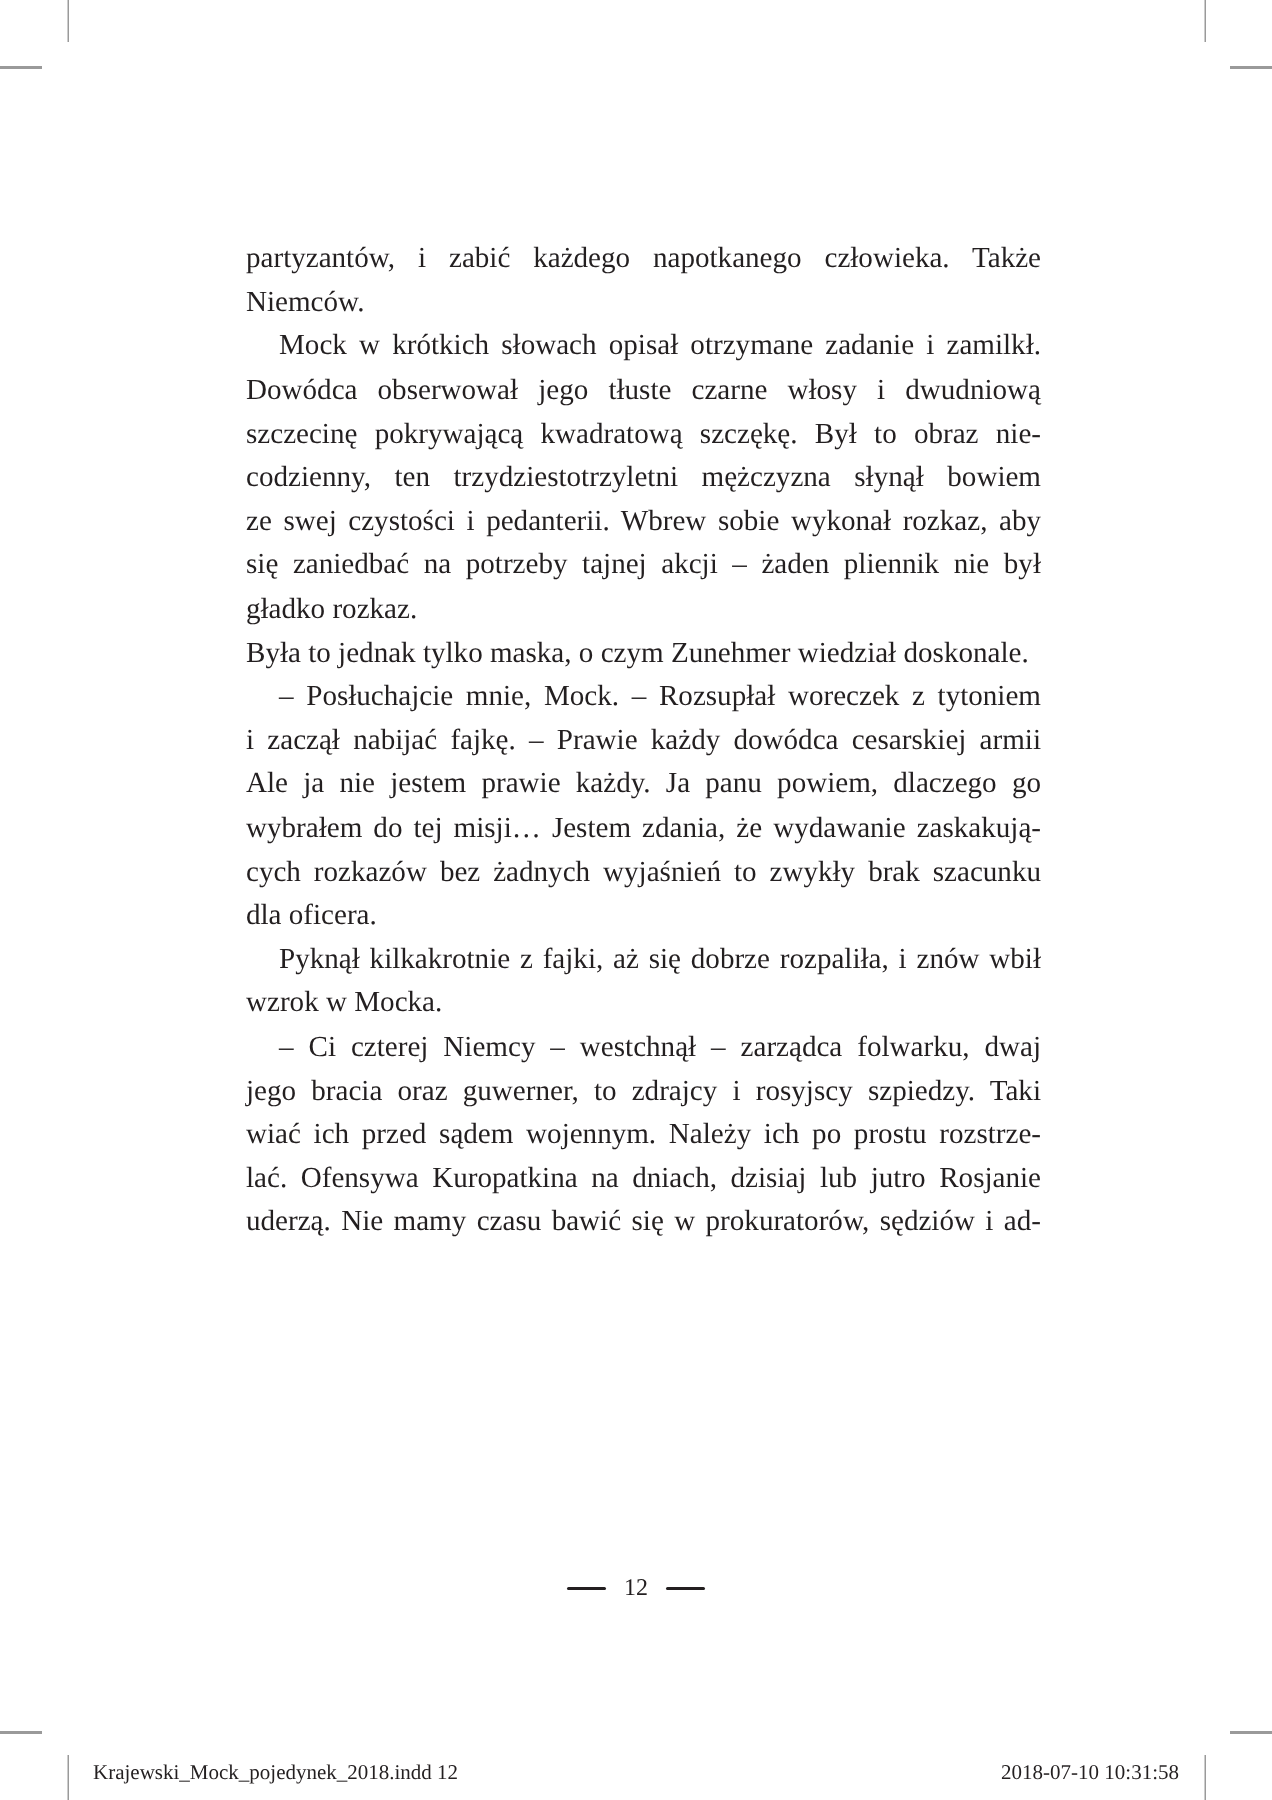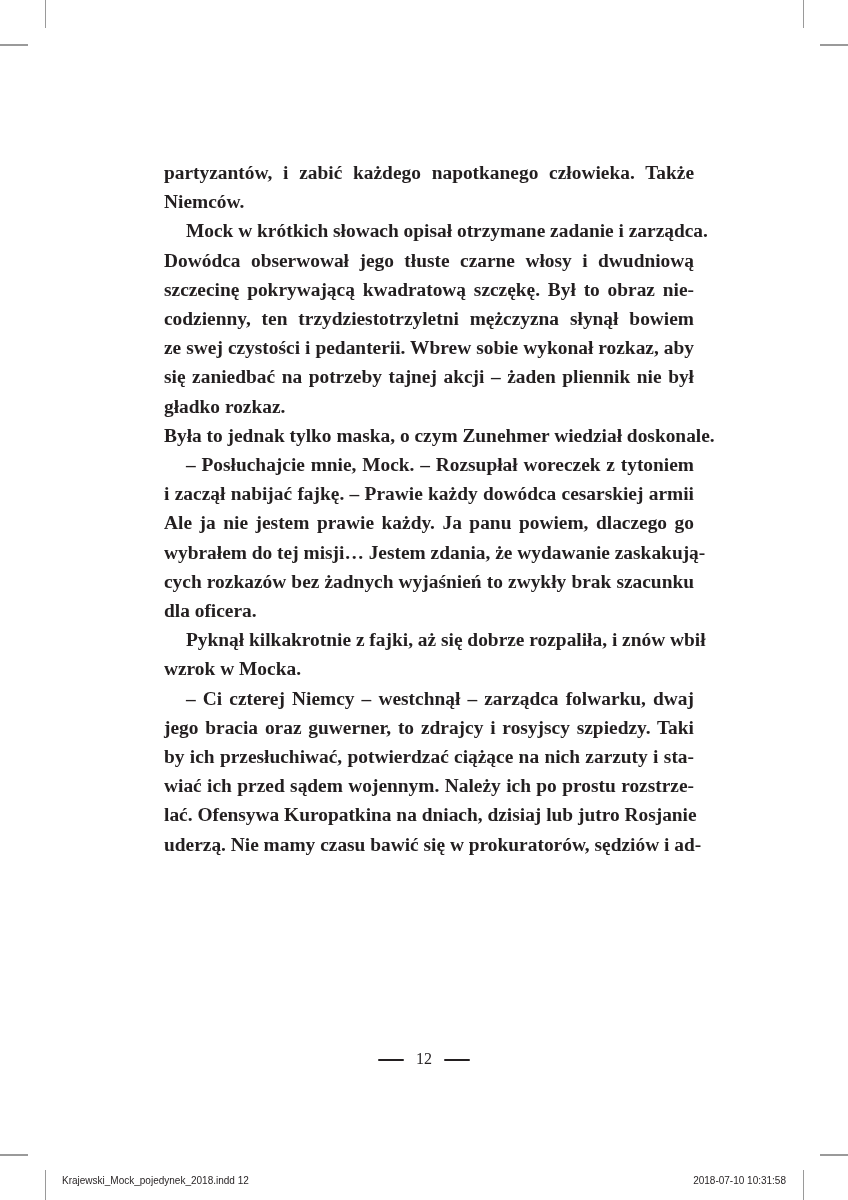--- a/index.html
+++ b/index.html
@@ -11,21 +11,21 @@
       top: 158px;
       width: 530px;
       font-family: "Liberation Serif", "DejaVu Serif", serif;
       font-size: 19.4px;
       line-height: 29.2px;
       color: #231f20;
       text-align: justify;
       text-align-last: left;
       hyphens: manual;
     }
-    .line { display: block; white-space: nowrap; text-align-last: justify; text-align: justify; font-weight: bold; }
+    .line { display: block; white-space: nowrap; text-align-last: justify; text-align: justify; }
     .line.last { text-align-last: left; }
     .line.indent { padding-left: 22px; }
     .folio {
       position: absolute;
       top: 1050px;
       left: 0;
       width: 848px;
       text-align: center;
       font-family: "Liberation Serif", serif;
       font-size: 16px;
@@ -36,59 +36,58 @@
       width: 26px;
       height: 2px;
       background: #231f20;
       vertical-align: middle;
       margin: 0 12px;
       border-radius: 1px;
     }
     .slug {
       position: absolute;
       top: 1175px;
-      font-family: Liberation Sans, sans-serif;
-      font-size: 10px;
+      font-family: Liberation Serif, serif;
+      font-size: 14px;
       color: #231f20;
     }
   </style>
 </head>
 <body>
 
 <div class="crop" style="left:45px;top:0;width:1px;height:28px;"></div>
 <div class="crop" style="left:0;top:44px;width:28px;height:2px;"></div>
 <div class="crop" style="left:803px;top:0;width:1px;height:28px;"></div>
 <div class="crop" style="left:820px;top:44px;width:28px;height:2px;"></div>
 <div class="crop" style="left:0;top:1154px;width:28px;height:2px;"></div>
 <div class="crop" style="left:45px;top:1170px;width:1px;height:30px;"></div>
 <div class="crop" style="left:820px;top:1154px;width:28px;height:2px;"></div>
 <div class="crop" style="left:803px;top:1170px;width:1px;height:30px;"></div>
 
 <div class="text-block" id="text-block">
     <span class="line">partyzantów, i zabić każdego napotkanego człowieka. Także</span>
     <span class="line last">Niemców.</span>
-    <span class="line indent">Mock w krótkich słowach opisał otrzymane zadanie i zarządca.</span>
+    <span class="line indent">Mock w krótkich słowach opisał otrzymane zadanie i zamilkł.</span>
     <span class="line">Dowódca obserwował jego tłuste czarne włosy i dwudniową</span>
     <span class="line">szczecinę pokrywającą kwadratową szczękę. Był to obraz nie-</span>
     <span class="line">codzienny, ten trzydziestotrzyletni mężczyzna słynął bowiem</span>
     <span class="line">ze swej czystości i pedanterii. Wbrew sobie wykonał rozkaz, aby</span>
     <span class="line">się zaniedbać na potrzeby tajnej akcji – żaden pliennik nie był</span>
     <span class="line last">gładko rozkaz.</span>
     <span class="line last">Była to jednak tylko maska, o czym Zunehmer wiedział doskonale.</span>
     <span class="line indent">– Posłuchajcie mnie, Mock. – Rozsupłał woreczek z tytoniem</span>
     <span class="line">i zaczął nabijać fajkę. – Prawie każdy dowódca cesarskiej armii</span>
     <span class="line">Ale ja nie jestem prawie każdy. Ja panu powiem, dlaczego go</span>
     <span class="line">wybrałem do tej misji… Jestem zdania, że wydawanie zaskakują-</span>
     <span class="line">cych rozkazów bez żadnych wyjaśnień to zwykły brak szacunku</span>
     <span class="line last">dla oficera.</span>
     <span class="line indent">Pyknął kilkakrotnie z fajki, aż się dobrze rozpaliła, i znów wbił</span>
     <span class="line last">wzrok w Mocka.</span>
     <span class="line indent">– Ci czterej Niemcy – westchnął – zarządca folwarku, dwaj</span>
     <span class="line">jego bracia oraz guwerner, to zdrajcy i rosyjscy szpiedzy. Taki</span>
-    <span class="line">by ich przesłuchiwać, potwierdzać ciążące na nich zarzuty i sta-</span>
     <span class="line">wiać ich przed sądem wojennym. Należy ich po prostu rozstrze-</span>
     <span class="line">lać. Ofensywa Kuropatkina na dniach, dzisiaj lub jutro Rosjanie</span>
     <span class="line">uderzą. Nie mamy czasu bawić się w prokuratorów, sędziów i ad-</span>
   </div>
 
 <div class="folio">
   <span class="dash"></span><span>12</span><span class="dash"></span>
 </div>
 
 <div class="slug" style="left:62px;">Krajewski_Mock_pojedynek_2018.indd   12</div>

